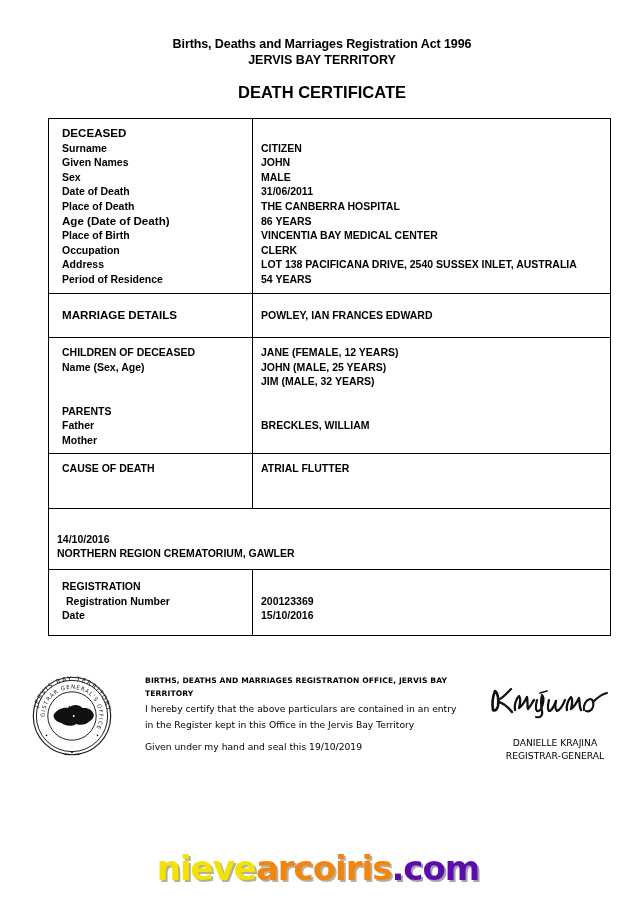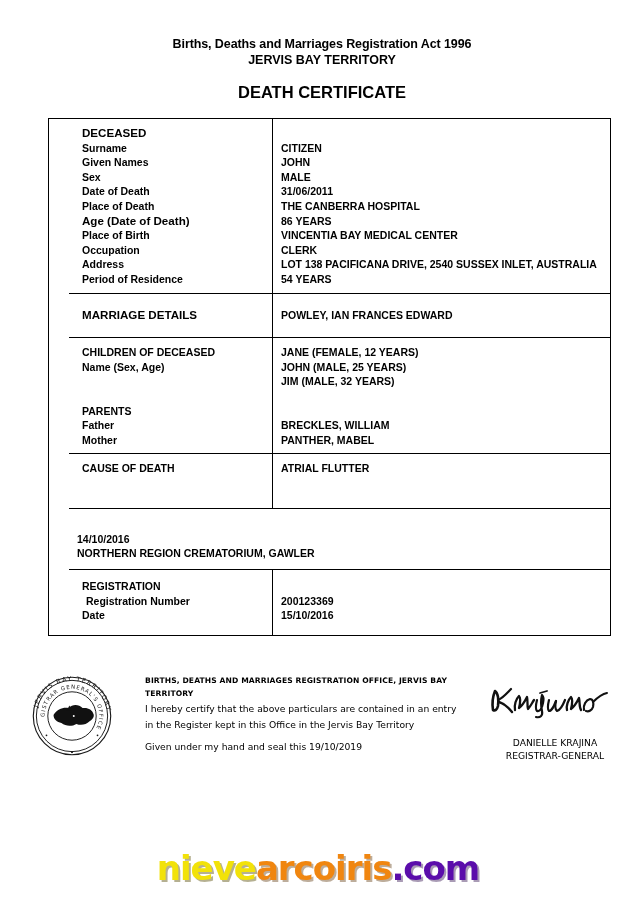--- a/index.html
+++ b/index.html
@@ -42,21 +42,20 @@
   }
 
   
   .cert-table {
     position: absolute;
     left: 48px;
     top: 118px;
     width: 563px;
     border: 1.3px solid #000;
     box-sizing: border-box;
-    padding-left: 20px;
   }
   .c-row {
     display: flex;
     border-bottom: 1.3px solid #000;
     box-sizing: border-box;
   }
   .c-row:last-child { border-bottom: none; }
   .c-label {
     width: 204px;
     flex: 0 0 204px;
@@ -229,21 +228,20 @@
       <div class="ln">Father</div>
       <div class="ln">Mother</div>
     </div>
     <div class="c-value">
       <div class="ln">JANE (FEMALE, 12 YEARS)</div>
       <div class="ln">JOHN (MALE, 25 YEARS)</div>
       <div class="ln">JIM (MALE, 32 YEARS)</div>
       <div class="ln spacer">&nbsp;</div>
       <div class="ln spacer">&nbsp;</div>
       <div class="ln">BRECKLES, WILLIAM</div>
-      <div class="ln">PANTHER, MABEL</div>
     </div>
   </div>
 
   <div class="c-row row-cause">
     <div class="c-label">
       <div class="ln">CAUSE OF DEATH</div>
     </div>
     <div class="c-value">
       <div class="ln">ATRIAL FLUTTER</div>
     </div>

